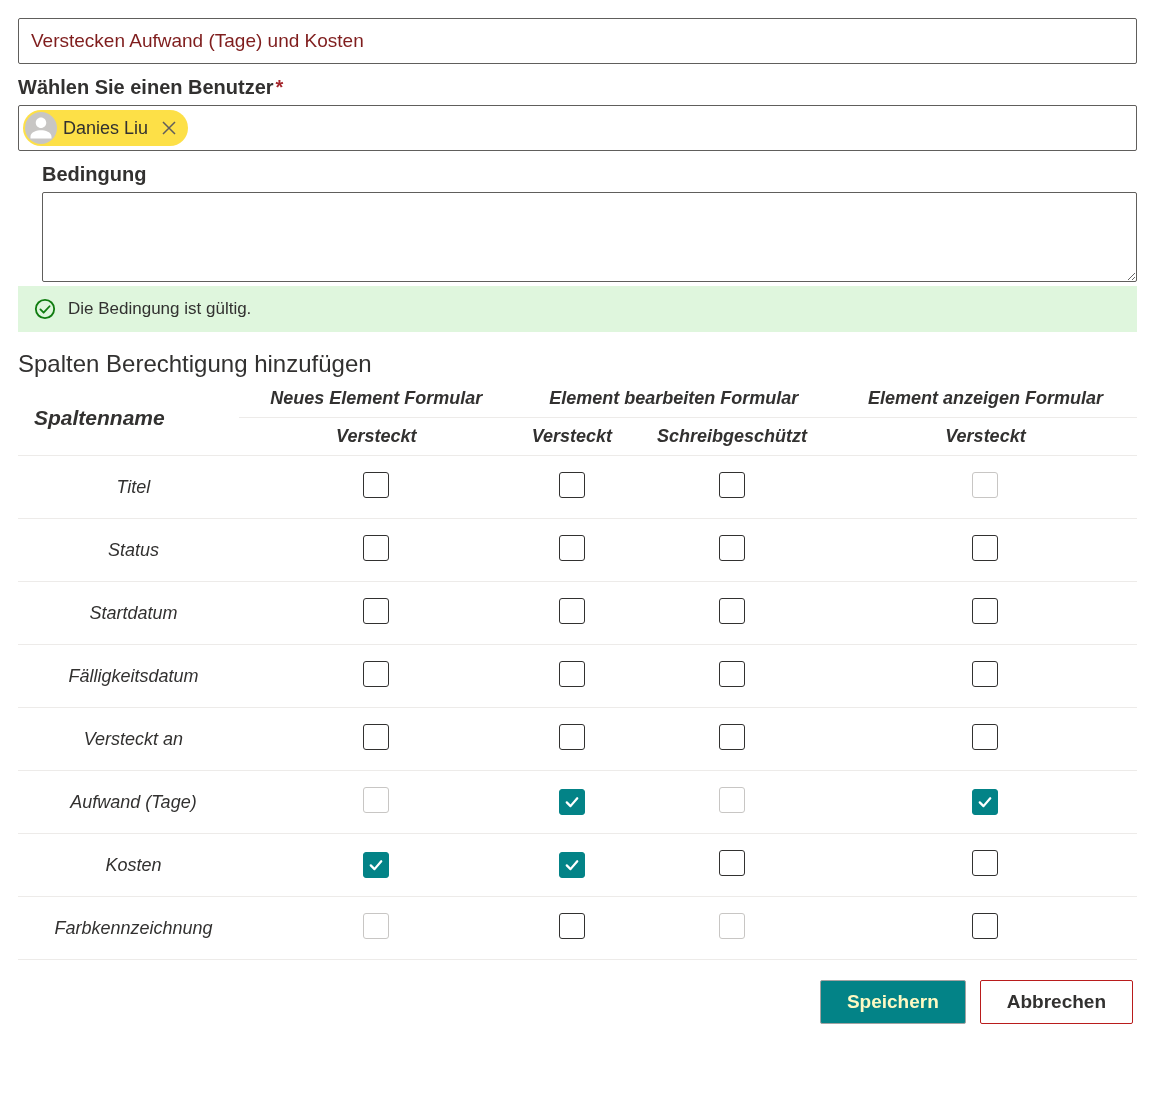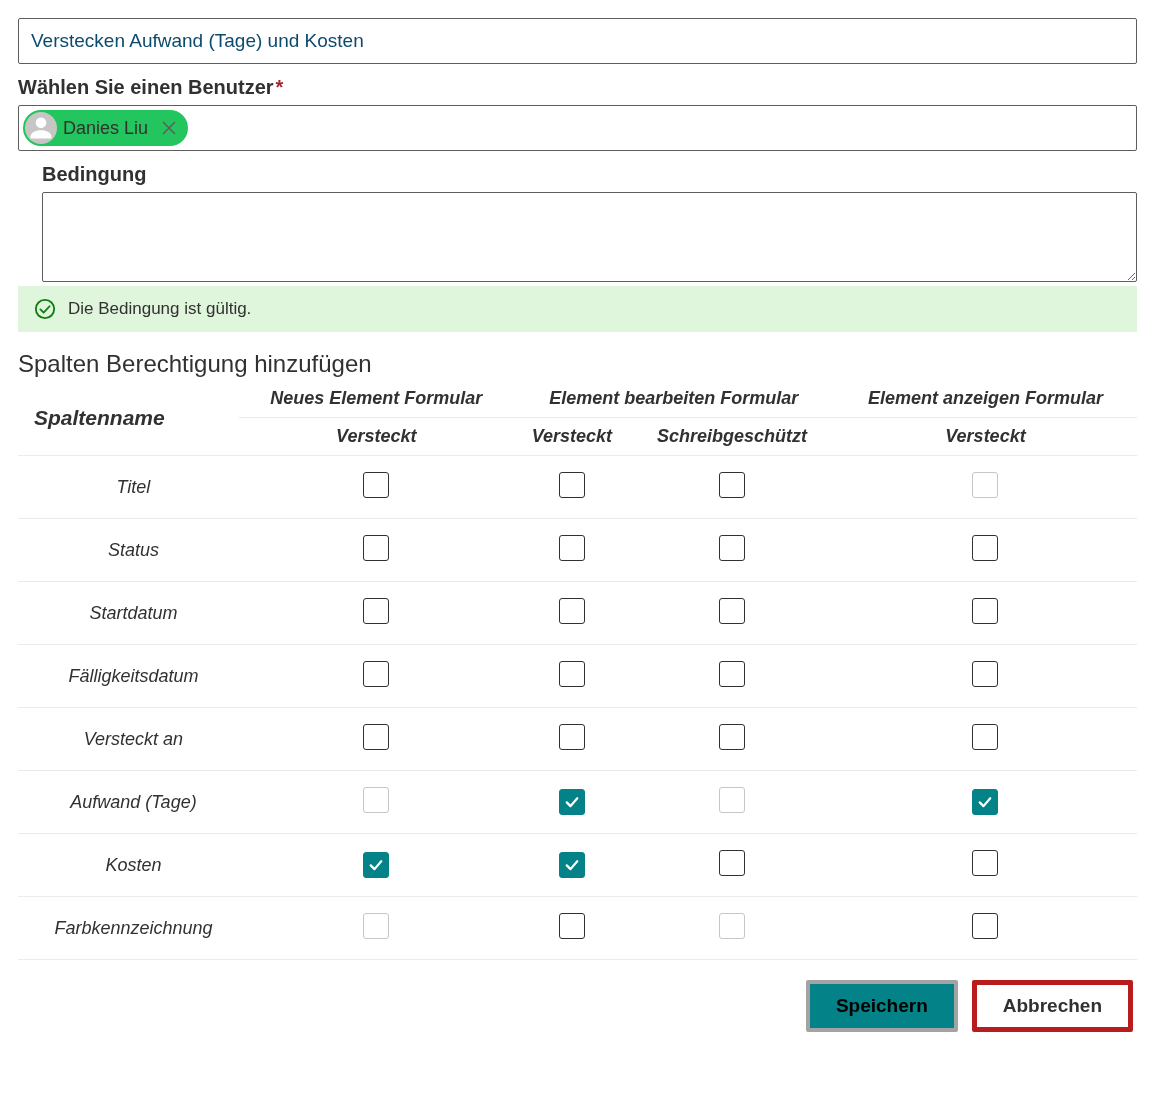--- a/index.html
+++ b/index.html
@@ -23,37 +23,37 @@
       margin-left: 2px;
     }
     .text-input {
       width: 100%;
       height: 46px;
       padding: 0 12px;
       font-size: 19px;
       border: 1px solid #605e5c;
       border-radius: 2px;
       font-family: inherit;
-      color: #0c4a6e;
+      color: #7f1d1d;
     }
     .field-block { margin-bottom: 12px; }
     .people-picker {
       width: 100%;
       min-height: 46px;
       border: 1px solid #605e5c;
       border-radius: 2px;
       padding: 4px;
       display: flex;
       align-items: center;
       gap: 4px;
     }
     .people-chip {
       display: inline-flex;
       align-items: center;
-      background: #22c55e;
+      background: #fde047;
       border-radius: 22px;
       padding: 2px 8px 2px 2px;
       gap: 6px;
       height: 36px;
     }
     .avatar {
       width: 32px;
       height: 32px;
       border-radius: 50%;
       background: #c8c6c4;
@@ -158,27 +158,27 @@
       font-family: inherit;
       font-size: 19px;
       font-weight: 600;
       padding: 10px 26px;
       border-radius: 2px;
       cursor: pointer;
       min-width: 140px;
     }
     .btn-primary {
       background: #038387;
-      color: #000000;
-      border: 4px solid #a3a3a3;
+      color: #fef9c3;
+      border: 1px solid #a3a3a3;
     }
     .btn-secondary {
       background: #fff;
       color: #323130;
-      border: 5px solid #b91c1c;
+      border: 1px solid #b91c1c;
     }
   </style>
 </head>
 <body>
 
 <div class="field-block">
   <input class="text-input" type="text" value="Verstecken Aufwand (Tage) und Kosten" style="">
 </div>
 
 <div class="field-block">

